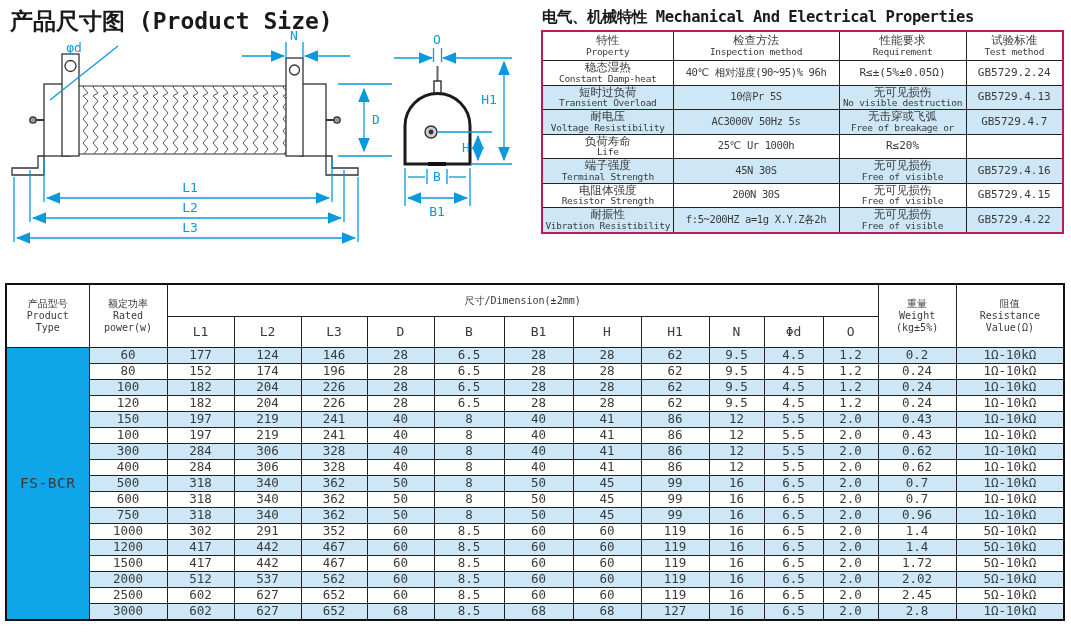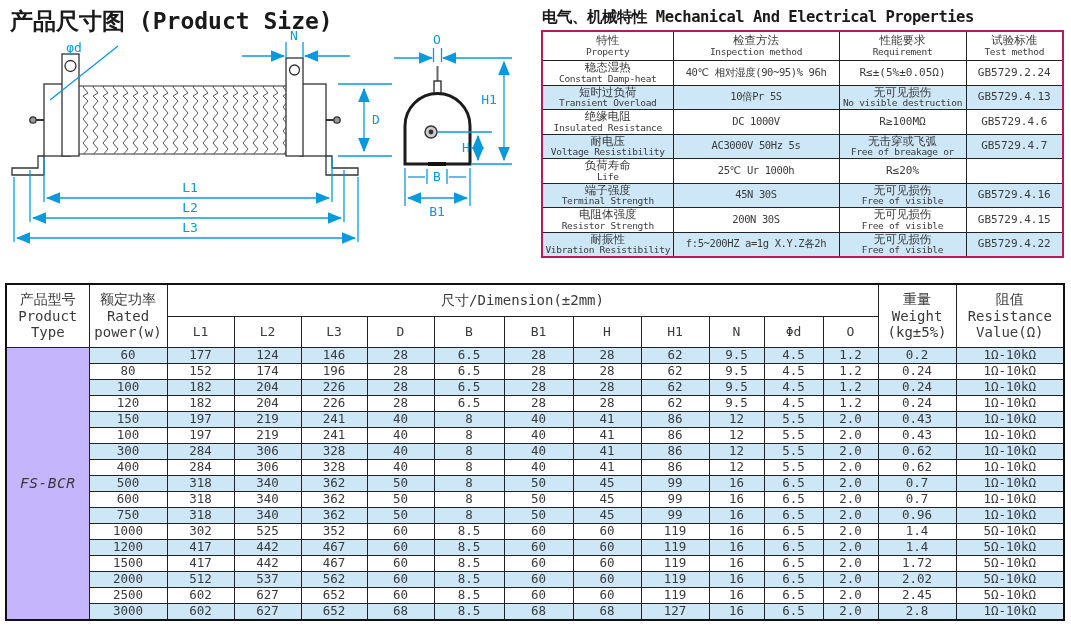--- a/index.html
+++ b/index.html
@@ -24,21 +24,21 @@
   #props{position:absolute;left:541px;top:30px;width:521px;border:2px solid #be185d;}
   #props td{font-size:11px;line-height:1.12;height:23px;color:#3a3a3a;}
   #props tr.head td{height:28px;}
   .zh{font-size:11.5px;}
   .en{font-size:9.5px;letter-spacing:-0.3px;}
   .method-cell{font-size:10.5px !important;letter-spacing:-0.4px;}
 
   
   #dims{position:absolute;left:5px;top:283px;width:1058px;border:2px solid #111;}
   #dims td{font-size:12.5px;height:15px;line-height:1.15;color:#3a3a3a;}
-  #dims tr.thead td{height:31px;font-size:14px;margin-left:20px;}
+  #dims tr.thead td{height:31px;font-size:10px;margin-left:20px;}
   #dims tr.thead2 td{height:30px;font-size:13px;}
   #dims .ptype{font-size:14.5px;letter-spacing:0.5px;}
   .hdr3 div{line-height:1.18;}
 </style>
 </head>
 <body>
 
 <div id="left-title" class="title">产品尺寸图 (Product Size)</div>
 <div id="right-title" class="title">电气、机械特性 Mechanical And Electrical Properties</div>
 
@@ -175,31 +175,20 @@
           <div class="zh">短时过负荷</div>
           <div class="en">Transient Overload</div>
         </td>
         <td class="method-cell">10倍Pr 5S</td>
         <td>
           <div class="zh">无可见损伤</div>
           <div class="en">No visible destruction</div>
         </td>
         <td>GB5729.4.13</td>
       </tr>
-      <tr>
-        <td>
-          <div class="zh">绝缘电阻</div>
-          <div class="en">Insulated Resistance</div>
-        </td>
-        <td class="method-cell">DC 1000V</td>
-        <td>
-          <div>R≥100MΩ</div>
-        </td>
-        <td>GB5729.4.6</td>
-      </tr>
       <tr class="hl">
         <td>
           <div class="zh">耐电压</div>
           <div class="en">Voltage Resistibility</div>
         </td>
         <td class="method-cell">AC3000V 50Hz 5s</td>
         <td>
           <div class="zh">无击穿或飞弧</div>
           <div class="en">Free of breakage or</div>
         </td>
@@ -306,21 +295,21 @@
         <td>B1</td>
         <td>H</td>
         <td>H1</td>
         <td>N</td>
         <td>Φd</td>
         <td>O</td>
       </tr>
   </tbody>
   <tbody id="dims-body">
       <tr class="hl">
-        <td class="ptype" rowspan="17" style="background: #c4b5fd; font-style: italic;">FS-BCR</td>
+        <td class="ptype" rowspan="17" style="background: #0ea5e9;">FS-BCR</td>
         <td>60</td>
         <td>177</td>
         <td>124</td>
         <td>146</td>
         <td>28</td>
         <td>6.5</td>
         <td>28</td>
         <td>28</td>
         <td>62</td>
         <td>9.5</td>
@@ -485,21 +474,21 @@
         <td>99</td>
         <td>16</td>
         <td>6.5</td>
         <td>2.0</td>
         <td>0.96</td>
         <td>1Ω-10kΩ</td>
       </tr>
       <tr>
         <td>1000</td>
         <td>302</td>
-        <td>525</td>
+        <td>291</td>
         <td>352</td>
         <td>60</td>
         <td>8.5</td>
         <td>60</td>
         <td>60</td>
         <td>119</td>
         <td>16</td>
         <td>6.5</td>
         <td>2.0</td>
         <td>1.4</td>

